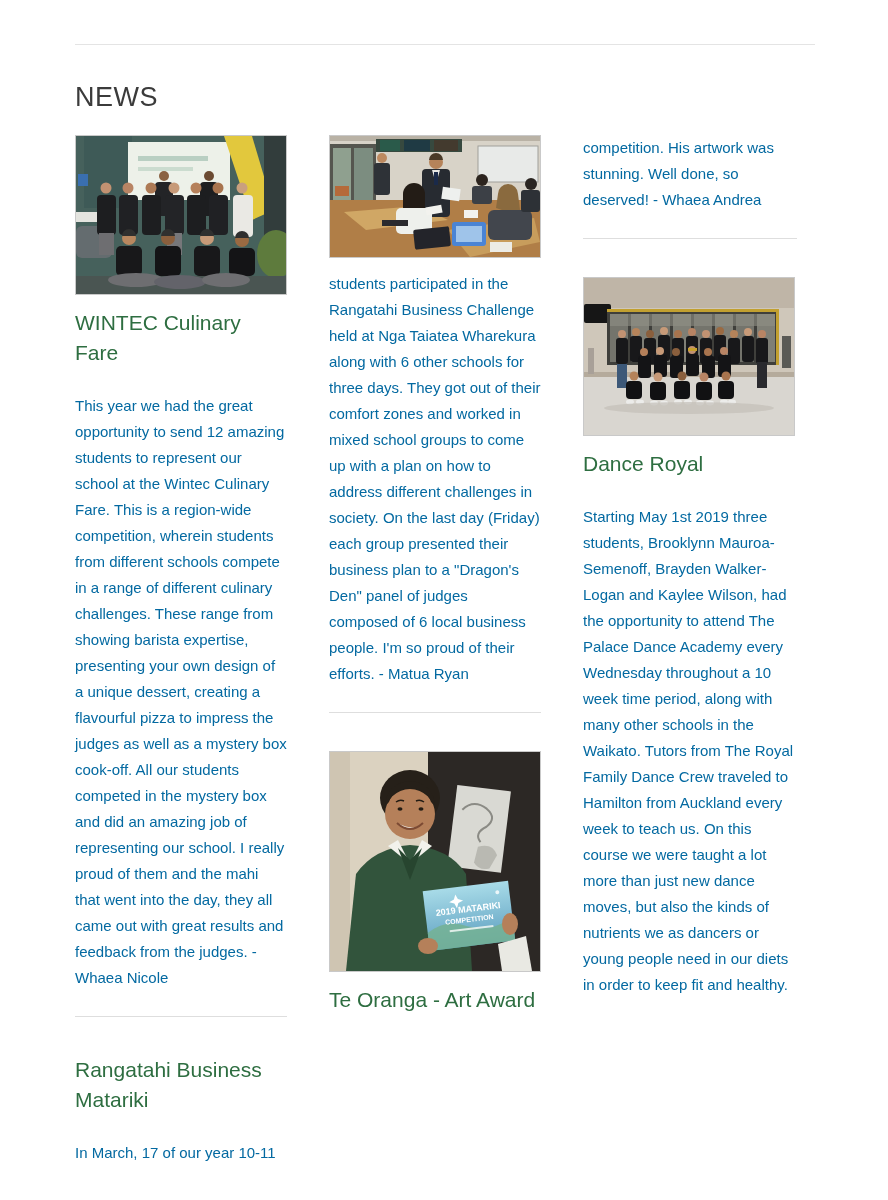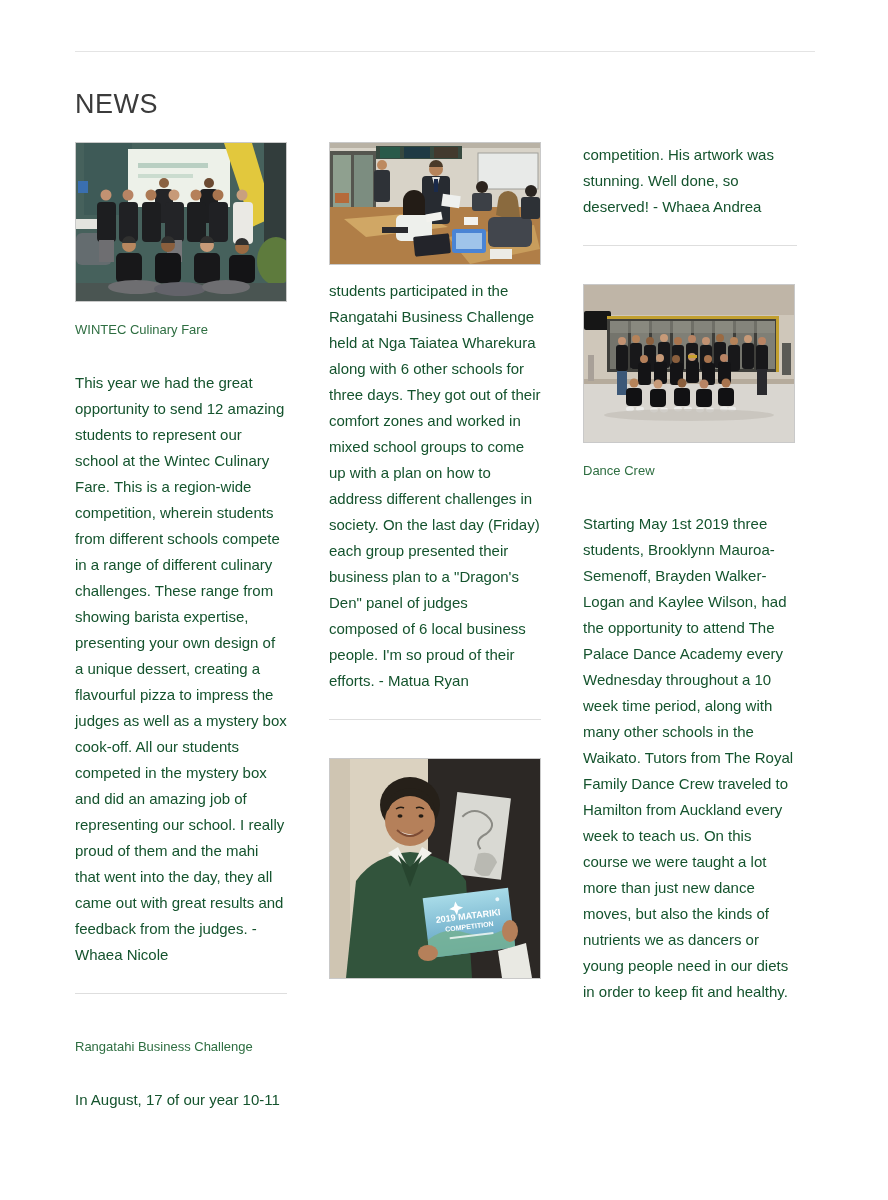--- a/index.html
+++ b/index.html
@@ -1,41 +1,41 @@
 <!DOCTYPE html>
 <html><head>
 <meta charset="utf-8">
 <style>
   html,body{margin:0;padding:0;background:#ffffff;}
   body{
     width:888px;height:1200px;overflow:hidden;
     font-family:"Liberation Sans","DejaVu Sans",sans-serif;
     color:#414141;
   }
-  .page{padding:16px 73px 0 75px;}
+  .page{padding:9px 73px 0 75px;}
   .top-rule{border-top:1px solid #e4e4e4;margin-top:35px;width:740px;}
   h1{
     font-size:27px;font-weight:400;color:#3b3b3b;
     letter-spacing:.5px;margin:38px 0 0 0;line-height:28px;
   }
   .grid{
     display:grid;grid-template-columns:212px 212px 214px;
     column-gap:42px;margin-top:24px;align-items:start;
   }
   figure.photo{
     margin:0 0 13px 0;border:1px solid #c9c9c9;line-height:0;
     background:#eeeeee;width:210px;
   }
   figure.photo svg{display:block;}
   h2{
-    font-size:13px;font-weight:400;color:#2e6e41;
+    font-size:21px;font-weight:400;color:#2e6e41;
     margin:8px 0 25px 0;line-height:30px;
   }
   p{
-    font-size:15px;line-height:26px;color:#14532d;margin:0;
+    font-size:15px;line-height:26px;color:#0369a1;margin:0;
   }
   .divider{border-top:1px solid #dedede;margin:25px 0 38px 0;}
   article{margin:0;}
   .cert-text{font-family:"Liberation Sans",sans-serif;font-weight:bold;}
 </style>
 </head>
 <body>
 
 <div class="page">
   <div class="top-rule"></div>
@@ -98,22 +98,22 @@
             <ellipse cx="150" cy="144" rx="24" ry="7" fill="#6e6e71"></ellipse>
           </svg>
         </figure>
         <h2>WINTEC Culinary Fare</h2>
         <p>This year we had the great opportunity to send 12 amazing students to represent our school at the Wintec Culinary Fare. This is a region-wide competition, wherein students from different schools compete in a range of different culinary challenges. These range from showing barista expertise, presenting your own design of a unique dessert, creating a flavourful pizza to impress the judges as well as a mystery box cook-off. All our students competed in the mystery box and did an amazing job of representing our school. I really proud of them and the mahi that went into the day, they all came out with great results and feedback from the judges. - Whaea Nicole</p>
       </article>
 
       <div class="divider"></div>
 
       <article>
-        <h2>Rangatahi Business Challenge</h2>
-        <p>In August, 17 of our year 10-11</p>
+        <h2>Rangatahi Business Matariki</h2>
+        <p>In March, 17 of our year 10-11</p>
       </article>
     </section>
 
     <section>
       <article>
         <figure class="photo">
           <svg width="210" height="121" viewBox="0 0 210 121">
             <rect width="210" height="121" fill="#d8d3c8"></rect>
             <rect width="210" height="5" fill="#b9b2a5"></rect>
             <rect x="46" y="3" width="86" height="13" fill="#37493f"></rect>
@@ -197,20 +197,21 @@
               <circle cx="170" cy="144" r="2" fill="#ffffff" opacity="0.8"></circle>
               <text class="cert-text" x="139" y="160" font-size="9" fill="#ffffff" text-anchor="middle">2019 MATARIKI</text>
               <text class="cert-text" x="139" y="170" font-size="7" fill="#ffffff" text-anchor="middle">COMPETITION</text>
               <rect x="118" y="176" width="44" height="2" fill="#eaf4f0" opacity="0.9"></rect>
             </g>
             <polygon points="168,192 196,184 202,219 172,219" fill="#e9e9e3"></polygon>
             <ellipse cx="98" cy="194" rx="10" ry="8" fill="#b5805a"></ellipse>
             <ellipse cx="180" cy="172" rx="8" ry="11" fill="#b5805a"></ellipse>
           </svg>
         </figure>
+        <h2>Te Oranga - Art Award</h2>
       </article>
     </section>
 
     <section>
       <article>
         <p>competition. His artwork was stunning. Well done, so deserved! - Whaea Andrea</p>
       </article>
 
       <div class="divider"></div>
 
@@ -300,19 +301,19 @@
               <ellipse cx="94" cy="124" rx="4" ry="2.4"></ellipse>
                 <ellipse cx="104" cy="124" rx="4" ry="2.4"></ellipse>
               <ellipse cx="116" cy="125" rx="4" ry="2.4"></ellipse>
                 <ellipse cx="126" cy="125" rx="4" ry="2.4"></ellipse>
               <ellipse cx="140" cy="124" rx="4" ry="2.4"></ellipse>
                 <ellipse cx="148" cy="124" rx="4" ry="2.4"></ellipse>
             </g>
             <ellipse cx="105" cy="130" rx="85" ry="6" fill="#c3bfb8" opacity="0.7"></ellipse>
           </svg>
         </figure>
-        <h2>Dance Crew</h2>
+        <h2>Dance Royal</h2>
         <p>Starting May 1st 2019 three students, Brooklynn Mauroa-Semenoff, Brayden Walker-Logan and Kaylee Wilson, had the opportunity to attend The Palace Dance Academy every Wednesday throughout a 10 week time period, along with many other schools in the Waikato. Tutors from The Royal Family Dance Crew traveled to Hamilton from Auckland every week to teach us. On this course we were taught a lot more than just new dance moves, but also the kinds of nutrients we as dancers or young people need in our diets in order to keep fit and healthy.</p>
       </article>
     </section>
 
   </main>
 </div>
 
 </body></html>

